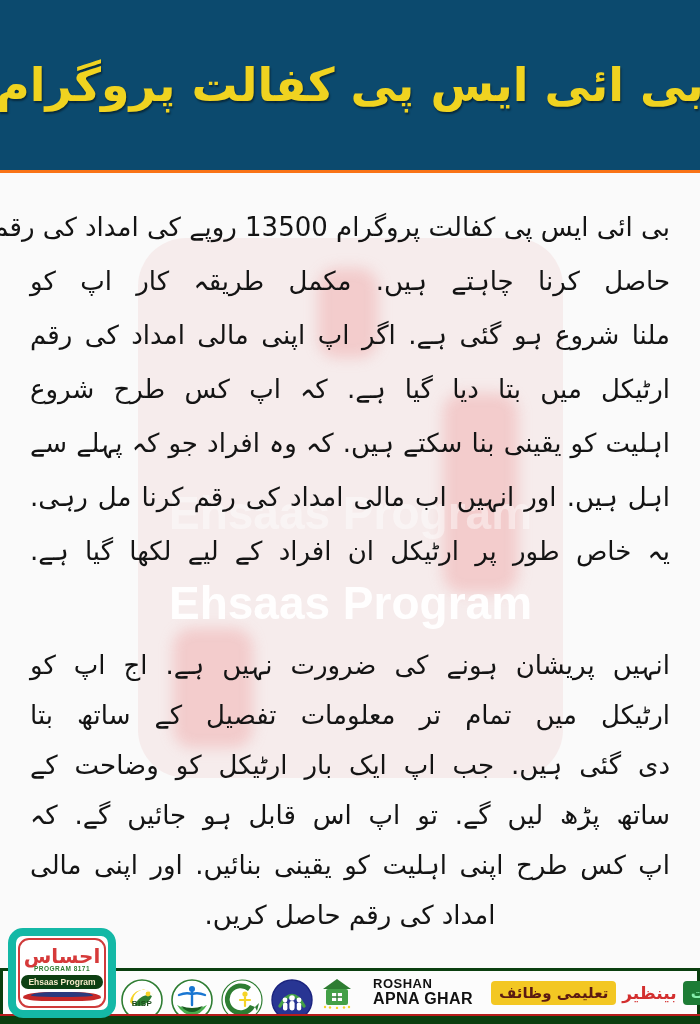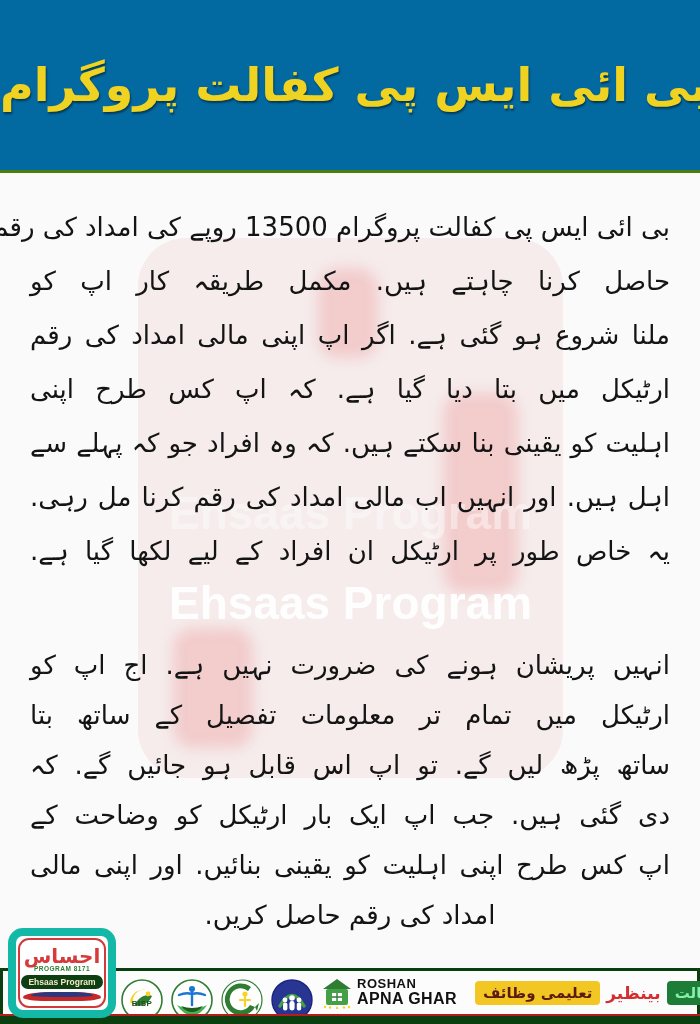--- a/index.html
+++ b/index.html
@@ -2,22 +2,22 @@
 <html><head>
 <meta charset="utf-8">
 <style>
   * { margin:0; padding:0; box-sizing:border-box; }
   body { background:#777; font-family:"Liberation Sans", sans-serif; }
   .canvas { position:relative; width:700px; height:1024px; margin:0 auto;
             background:#fafafa; overflow:hidden; }
 
   
   .header { position:absolute; top:0; left:0; right:0; height:173px;
-            background:#0369a1; border-bottom:3px solid #4d7c0f;
-            display:flex; align-items:center; justify-content:flex-start; }
+            background:#0c4a6e; border-bottom:3px solid #f97316;
+            display:flex; align-items:center; justify-content:center; }
   .header-title { direction:rtl; color:#f0d320; font-family:"DejaVu Sans", sans-serif;
                   font-size:46px; font-weight:bold; letter-spacing:1px;
                   text-shadow:1px 2px 2px rgba(0,0,0,.45); white-space:nowrap; }
 
   
   .watermark { position:absolute; top:238px; left:138px; width:425px; height:540px;
                background:rgba(226,146,146,.13); border-radius:48px; z-index:0; }
   .wm-blotch { position:absolute; background:rgba(235,130,130,.30); filter:blur(7px); }
   .wm-b1 { left:305px; top:155px; width:75px; height:200px; border-radius:20px; }
   .wm-b2 { left:35px;  top:390px; width:80px; height:120px; border-radius:20px; }
@@ -44,21 +44,21 @@
                  background:#fcfcfc; border:3px solid #0a3f0f; border-bottom:none;
                  display:flex; align-items:center; gap:8px; padding-left:118px;
                  z-index:2; }
   .footer-strip { position:absolute; left:0; right:0; bottom:0; height:10px;
                   background:#0a3f0f; border-top:2px solid #b71c1c; z-index:2; }
 
   .logo-circ { width:42px; height:28px; flex:0 0 auto; position:relative; }
   .bisp-label { position:absolute; bottom:-1px; left:0; width:100%; text-align:center;
                 font-size:8px; font-weight:bold; color:#1b4d1b; letter-spacing:.5px; }
 
-  .roshan-wrap { display:flex; align-items:center; gap:4px; flex:0 0 auto; }
+  .roshan-wrap { display:flex; align-items:center; gap:20px; flex:0 0 auto; }
   .roshan-text { line-height:1.05; color:#111; font-weight:bold; }
   .roshan-l1 { font-size:13px; letter-spacing:.5px; }
   .roshan-l2 { font-size:16px; letter-spacing:.4px; }
 
   .badge-row { display:flex; align-items:center; gap:6px; margin-left:10px; }
   .urdu { font-family:"DejaVu Sans", sans-serif; direction:rtl; }
   .benazir-word { color:#d32f2f; font-weight:bold; font-size:17px; }
   .badge { border-radius:4px; padding:3px 8px; font-weight:bold; font-size:15px;
            white-space:nowrap; }
   .badge-kafalat { background:#1d7c35; color:#86efac; }
@@ -97,30 +97,30 @@
     <div class="wm-blotch wm-b3"></div>
     <div class="wm-text wm-text-upper">Ehsaas Program</div>
     <div class="wm-text wm-text-lower">Ehsaas Program</div>
   </div>
 
   <div class="article">
     <div class="p1">
       <span class="l">بی ائی ایس پی کفالت پروگرام 13500 روپے کی امداد کی رقم</span>
       <span class="l">حاصل کرنا چاہتے ہیں. مکمل طریقہ کار اپ کو</span>
       <span class="l">ملنا شروع ہو گئی ہے. اگر اپ اپنی مالی امداد کی رقم</span>
-      <span class="l">ارٹیکل میں بتا دیا گیا ہے. کہ اپ کس طرح اپنی</span>
+      <span class="l">ارٹیکل میں بتا دیا گیا ہے. کہ اپ کس طرح شروع</span>
       <span class="l">اہلیت کو یقینی بنا سکتے ہیں. کہ وہ افراد جو کہ پہلے سے</span>
       <span class="l">اہل ہیں. اور انہیں اب مالی امداد کی رقم کرنا مل رہی.</span>
       <span class="l">یہ خاص طور پر ارٹیکل ان افراد کے لیے لکھا گیا ہے.</span>
     </div>
     <div class="p2">
       <span class="l">انہیں پریشان ہونے کی ضرورت نہیں ہے. اج اپ کو</span>
       <span class="l">ارٹیکل میں تمام تر معلومات تفصیل کے ساتھ بتا</span>
+      <span class="l">دی گئی ہیں. جب اپ ایک بار ارٹیکل کو وضاحت کے</span>
       <span class="l">ساتھ پڑھ لیں گے. تو اپ اس قابل ہو جائیں گے. کہ</span>
-      <span class="l">دی گئی ہیں. جب اپ ایک بار ارٹیکل کو وضاحت کے</span>
       <span class="l">اپ کس طرح اپنی اہلیت کو یقینی بنائیں. اور اپنی مالی</span>
       <span class="l l-center">امداد کی رقم حاصل کریں.</span>
     </div>
   </div>
 
   <div class="footer-band">
 
     <div class="logo-circ">
       <svg width="42" height="42" viewBox="0 0 42 42">
         <circle cx="21" cy="21" r="20" fill="#ffffff" stroke="#2e7d32" stroke-width="1.6"></circle>

